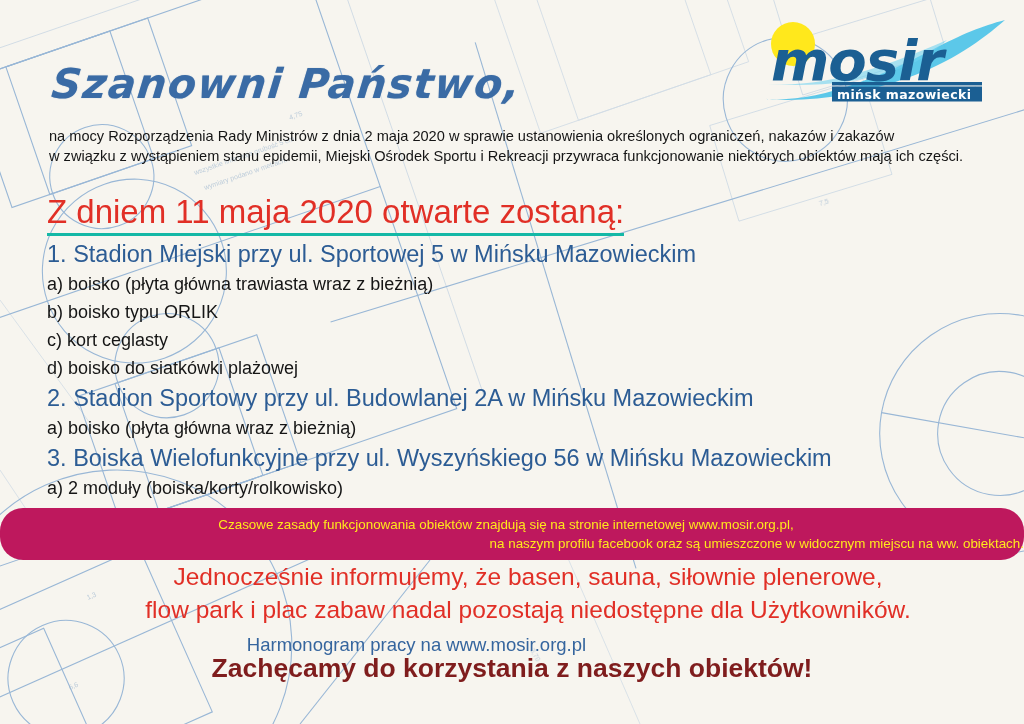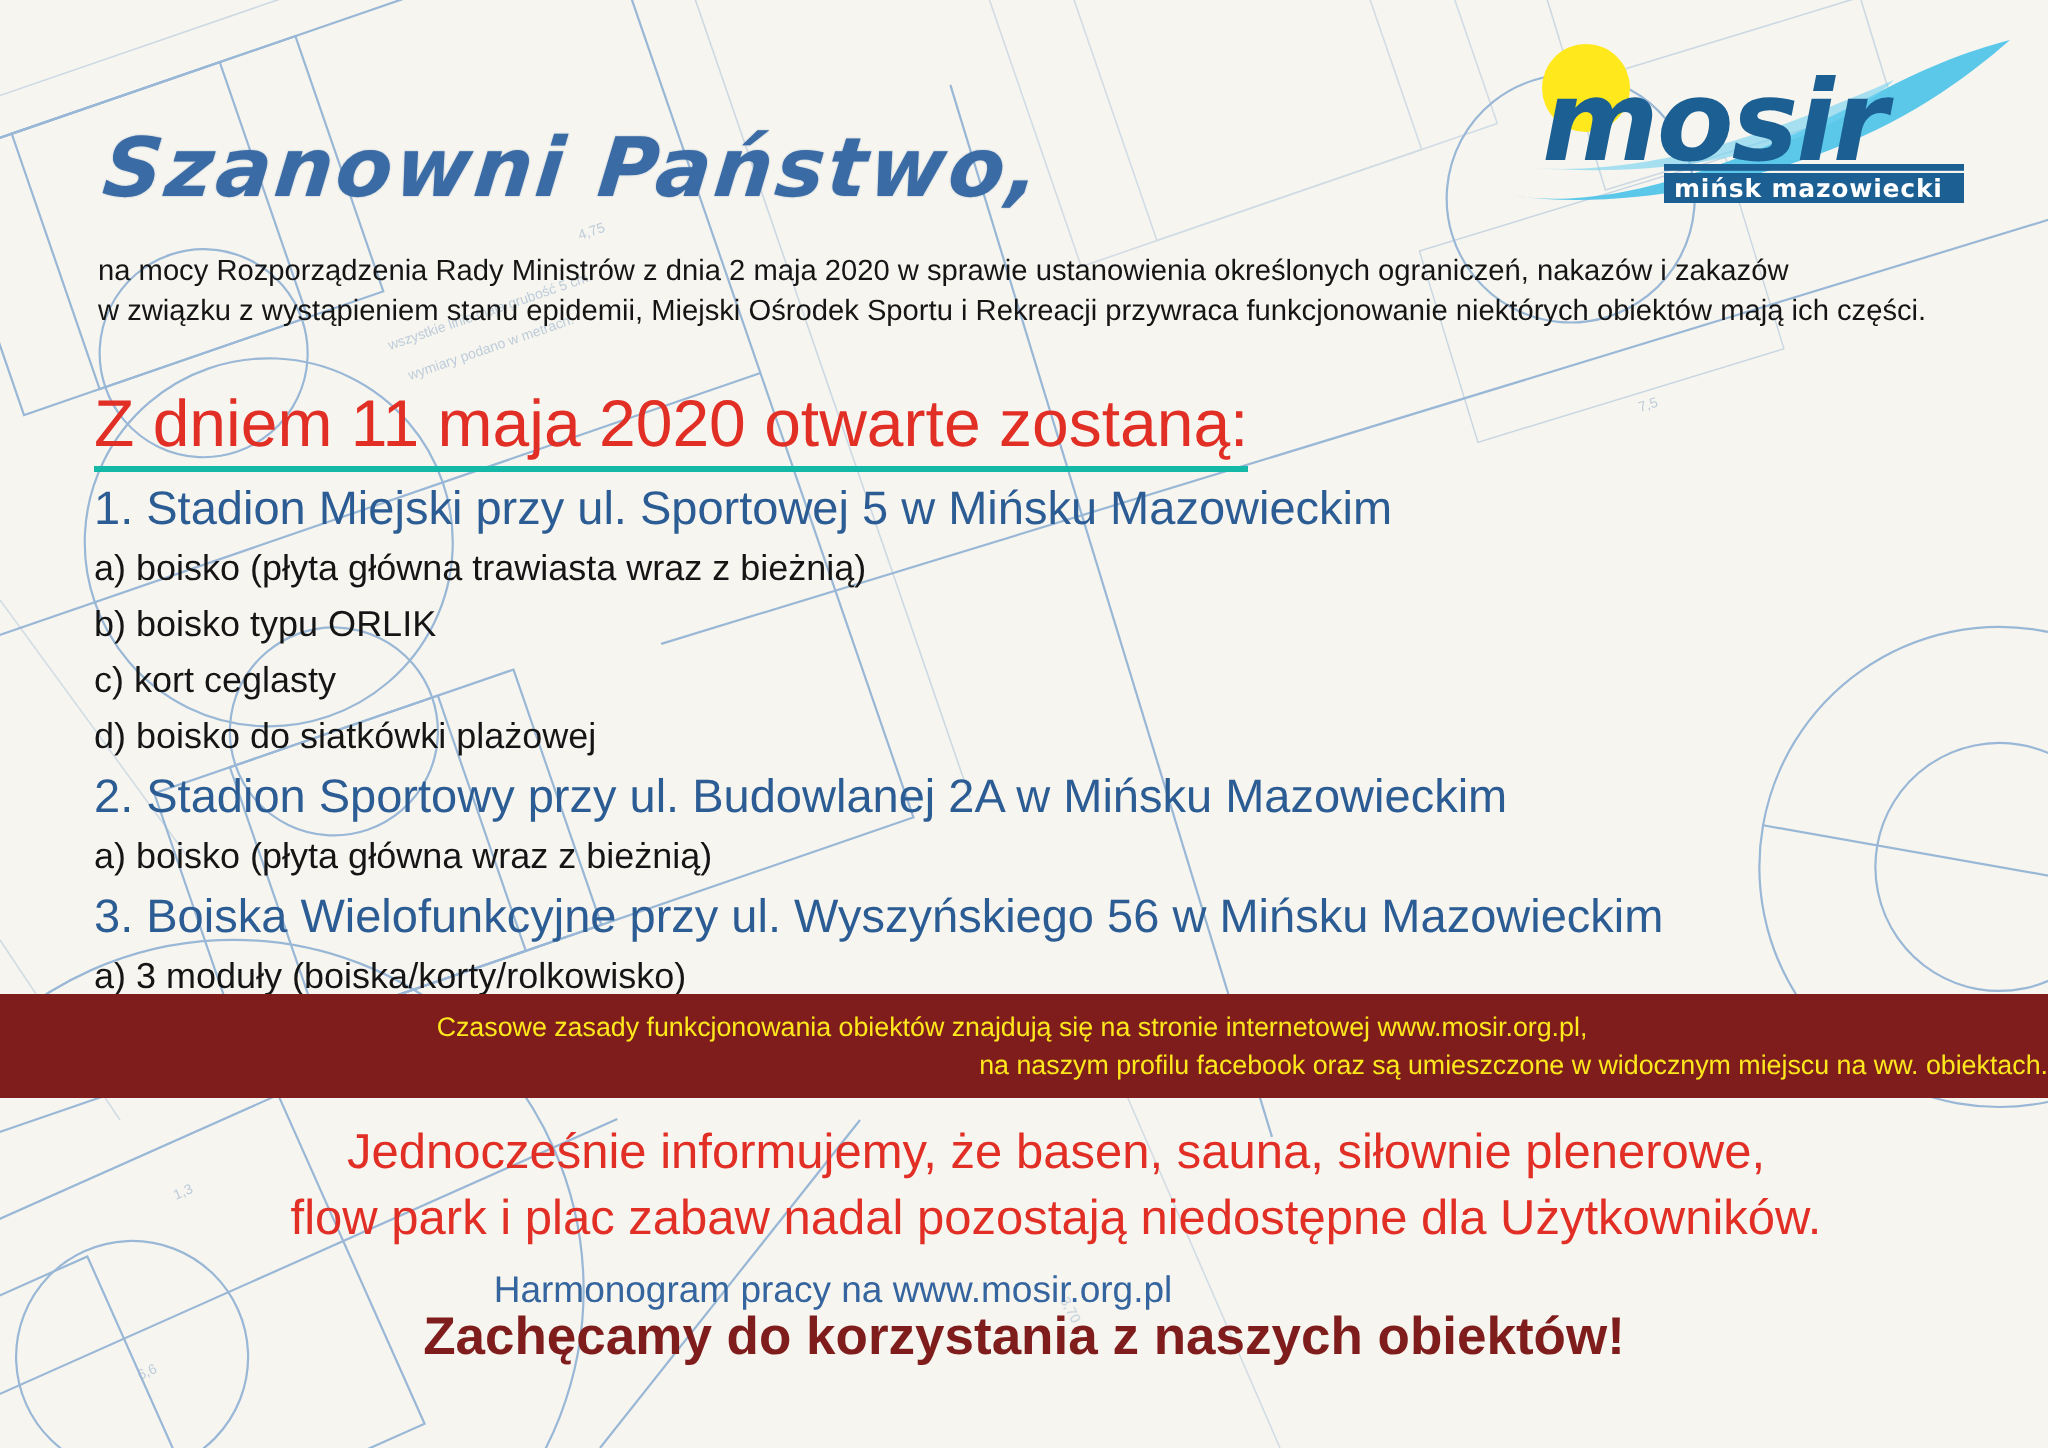--- a/index.html
+++ b/index.html
@@ -92,30 +92,31 @@
   .sub-line {
     color: #151515;
     font-size: 18px;
     line-height: 28px;
     white-space: nowrap;
   }
   
   #banner {
     position: absolute;
     left: 0;
-    top: 497px;
+    top: 508px;
     width: 1024px;
     height: 52px;
-    background: #7f1d1d;
+    background: #be185d;
     z-index: 6;
     color: #ffe81c;
     font-size: 13.4px;
     line-height: 19px;
     padding-top: 7px;
     box-sizing: border-box;
+    border-radius: 23px;
   }
   #banner .b1 { text-align: center; margin-left: -12px; }
   #banner .b2 { text-align: right; margin-left: 78px; }
   
   #bottom-red {
     position: absolute;
     left: 0;
     top: 560px;
     width: 1024px;
     z-index: 4;
@@ -259,21 +260,21 @@
 
   <div id="list">
     <div class="obj-line">1. Stadion Miejski przy ul. Sportowej 5 w Mińsku Mazowieckim</div>
     <div class="sub-line">a) boisko (płyta główna trawiasta wraz z bieżnią)</div>
     <div class="sub-line">b) boisko typu ORLIK</div>
     <div class="sub-line">c) kort ceglasty</div>
     <div class="sub-line">d) boisko do siatkówki plażowej</div>
     <div class="obj-line">2. Stadion Sportowy przy ul. Budowlanej 2A w Mińsku Mazowieckim</div>
     <div class="sub-line">a) boisko (płyta główna wraz z bieżnią)</div>
     <div class="obj-line">3. Boiska Wielofunkcyjne przy ul. Wyszyńskiego 56 w Mińsku Mazowieckim</div>
-    <div class="sub-line">a) 3 moduły (boiska/korty/rolkowisko)</div>
+    <div class="sub-line">a) 2 moduły (boiska/korty/rolkowisko)</div>
   </div>
 
   <div id="banner">
     <div class="b1">Czasowe zasady funkcjonowania obiektów znajdują się na stronie internetowej www.mosir.org.pl,</div>
     <div class="b2">na naszym profilu facebook oraz są umieszczone w widocznym miejscu na ww. obiektach.</div>
   </div>
 
   <div id="bottom-red">
     <div>Jednocześnie informujemy, że basen, sauna, siłownie plenerowe,</div>
     <div>flow park i plac zabaw nadal pozostają niedostępne dla Użytkowników.</div>

